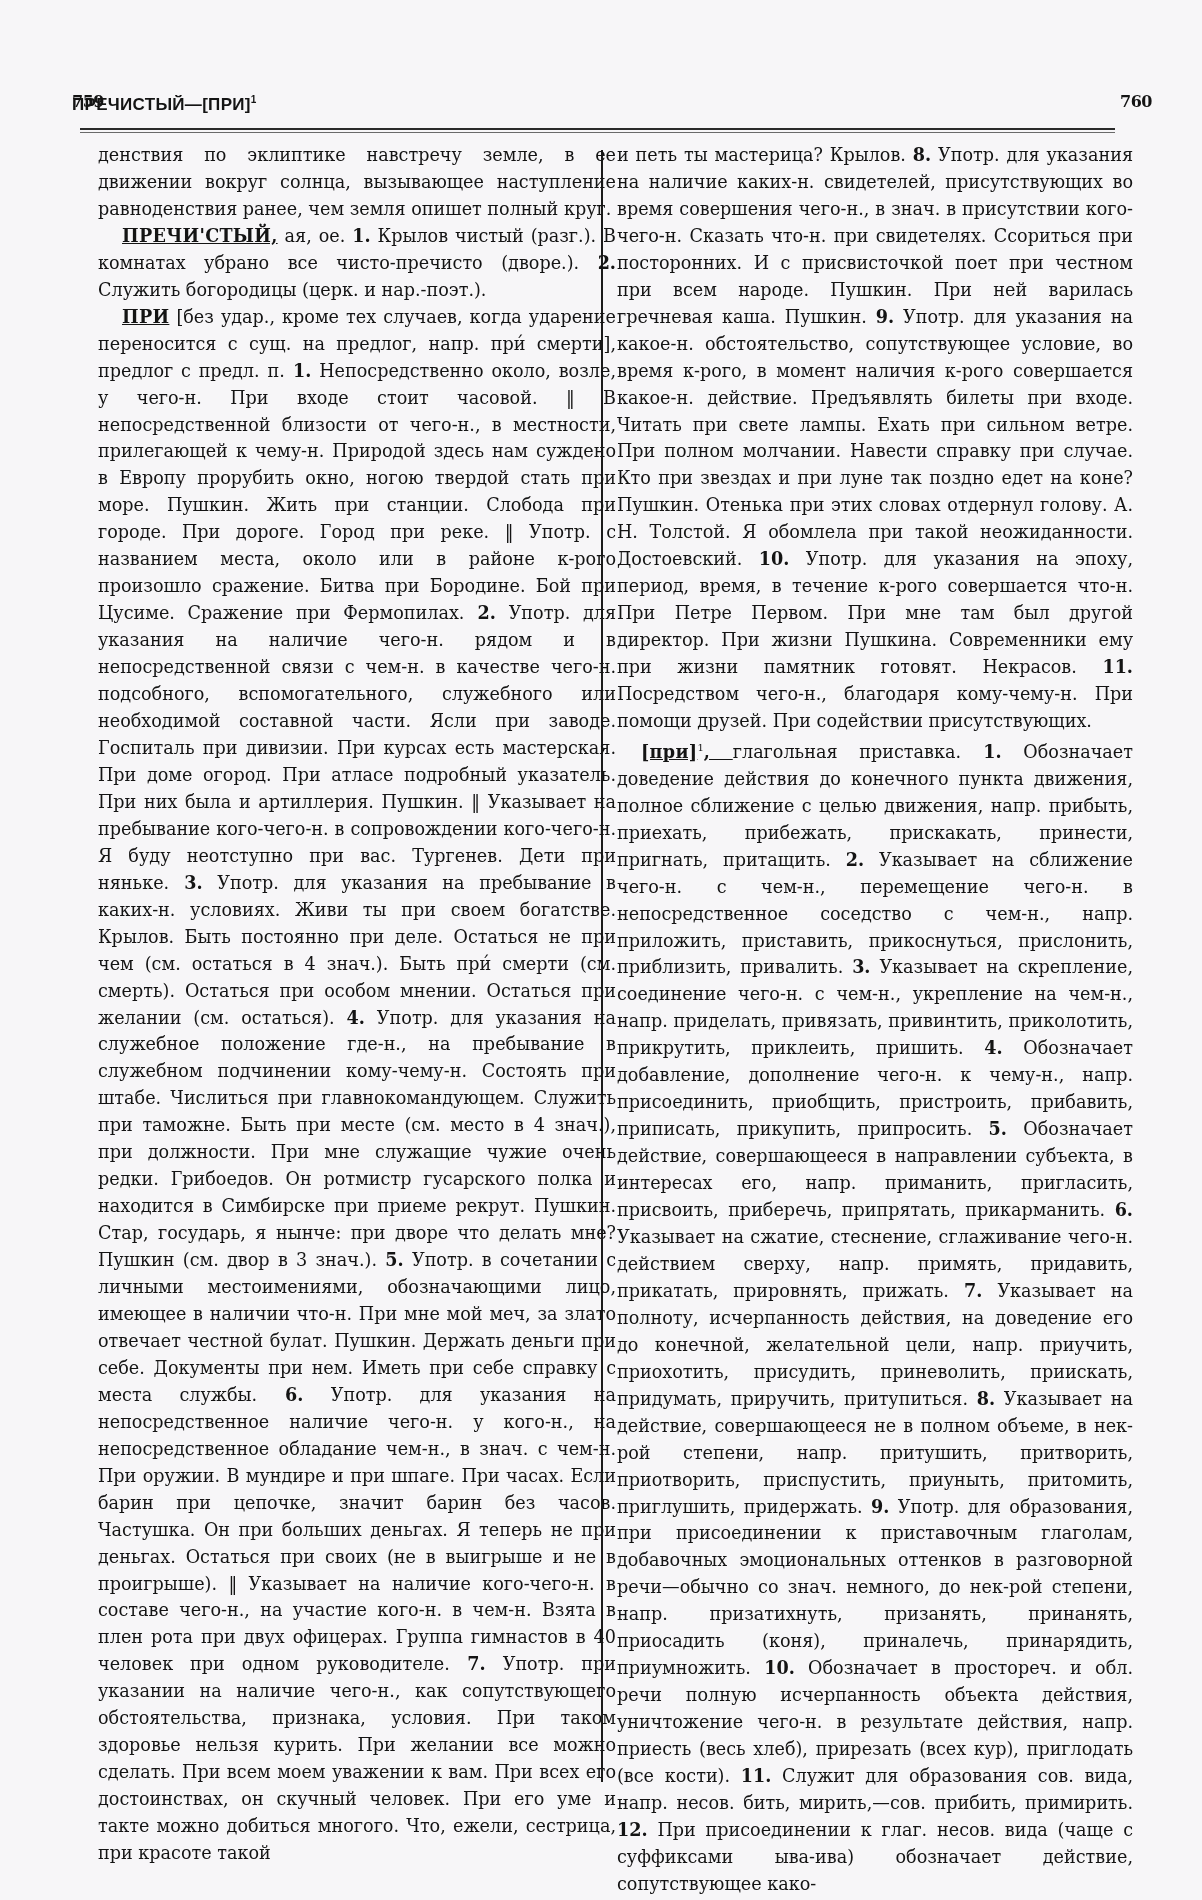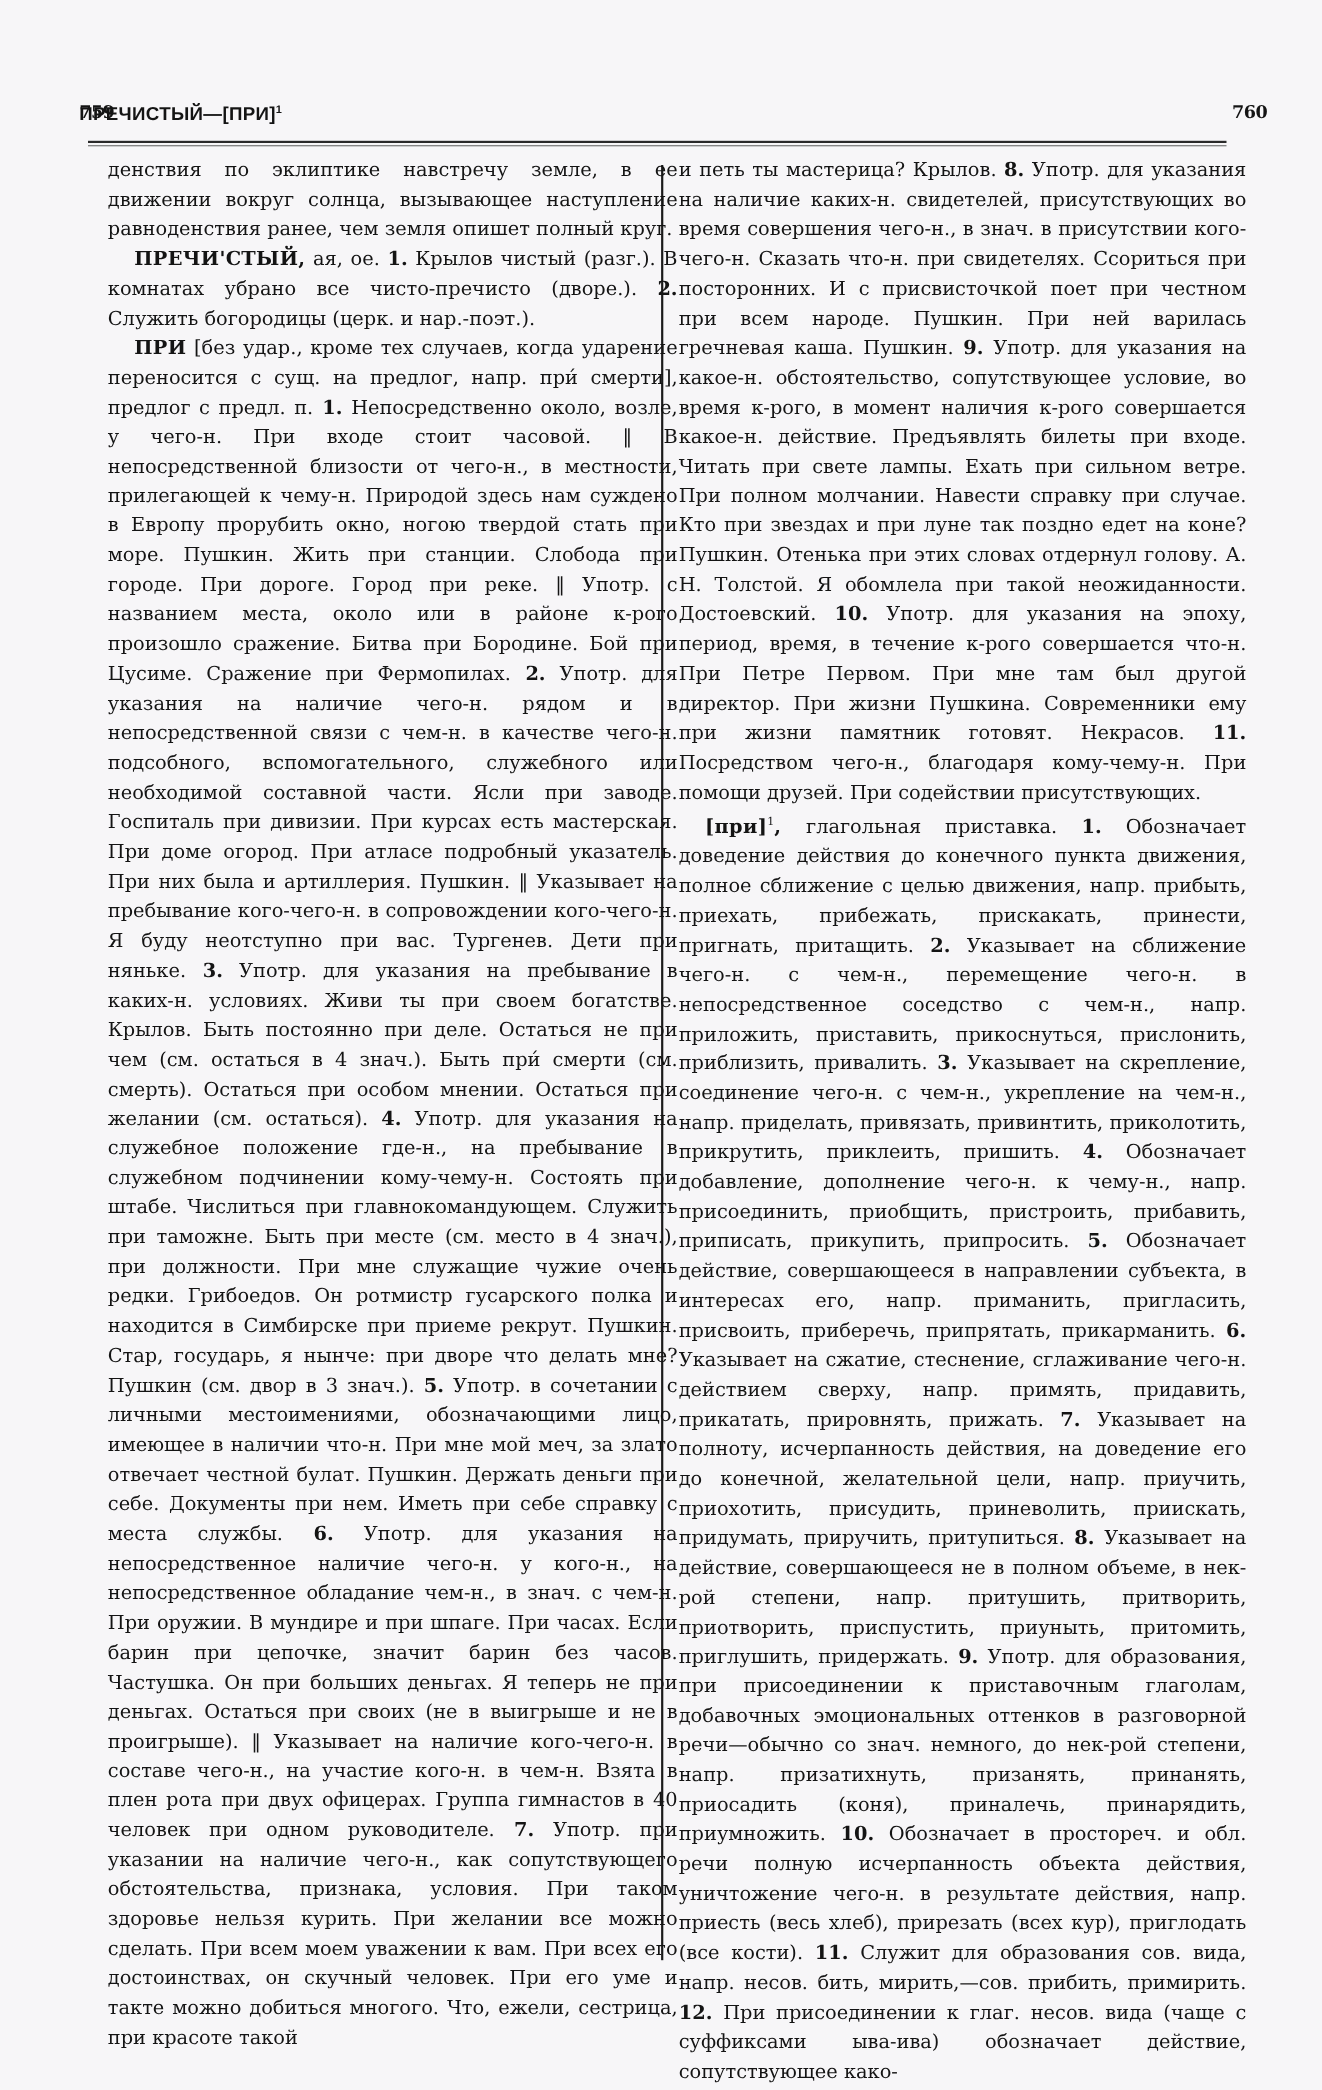--- a/index.html
+++ b/index.html
@@ -41,21 +41,21 @@
     text-align: justify;
   }
   .col-left { left: 83px; margin-left: 15px; }
   .col-right { left: 617px; width: 516px; }
   .col-divider {
     position: absolute; left: 601px; top: 150px; width: 0; height: 1632px;
     border-left: 2px solid #1a1a1a;
   }
   .column p { margin: 0; text-indent: 0; }
   .column p.entry { text-indent: 24px; }
-  .hw { font-weight: bold; letter-spacing: 0.3px; }
+  .hw { font-weight: bold; letter-spacing: 0.3px; text-decoration: underline; }
   .it { font-family: "DejaVu Serif", serif; }
   .num { font-weight: bold; }
   .column sup { font-size: 10px; }
 </style>
 </head>
 <body>
 
 <div class="page-header">
   <span class="page-num left">759</span>
   <div class="running-head"><span>ПРЕЧИСТЫЙ—[ПРИ]</span><sup>1</sup></div>

